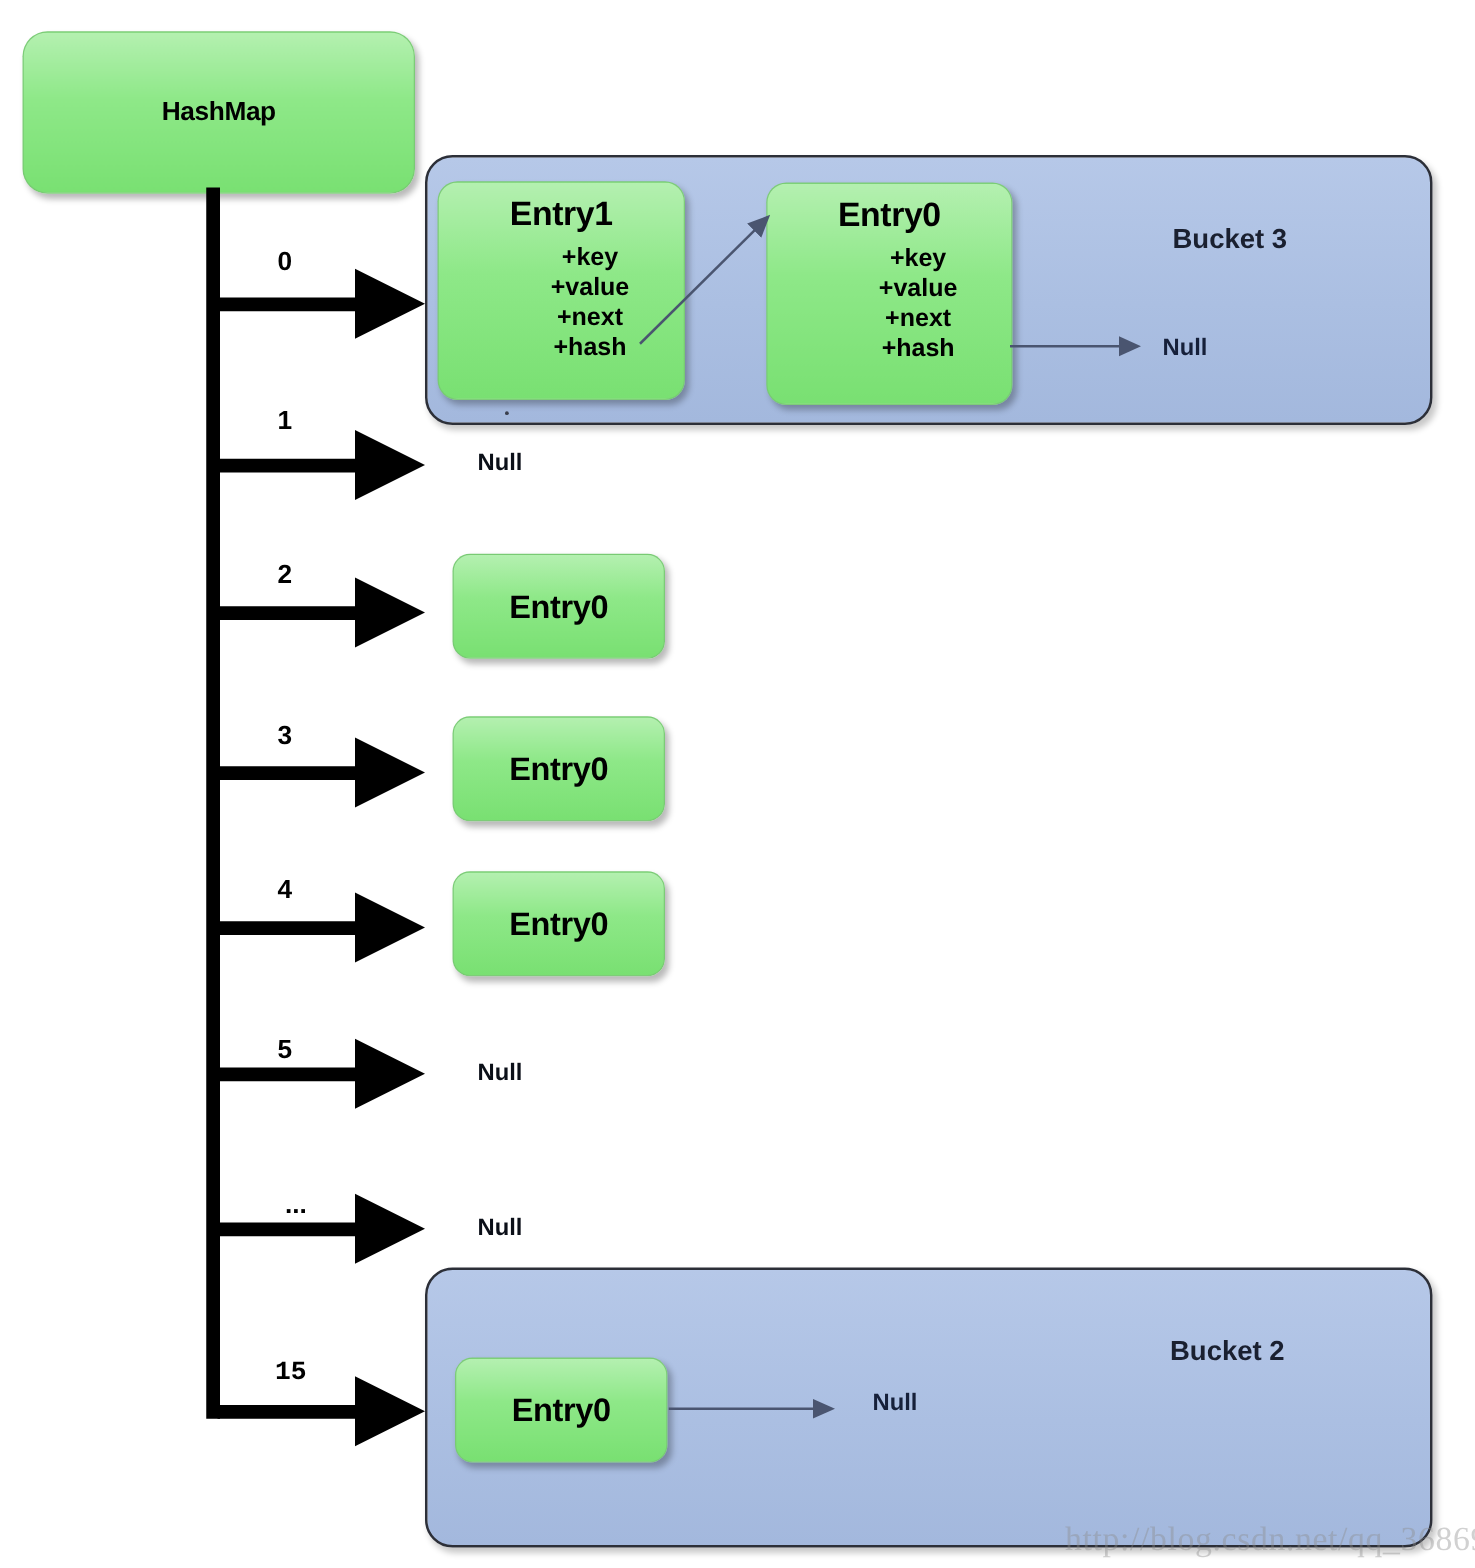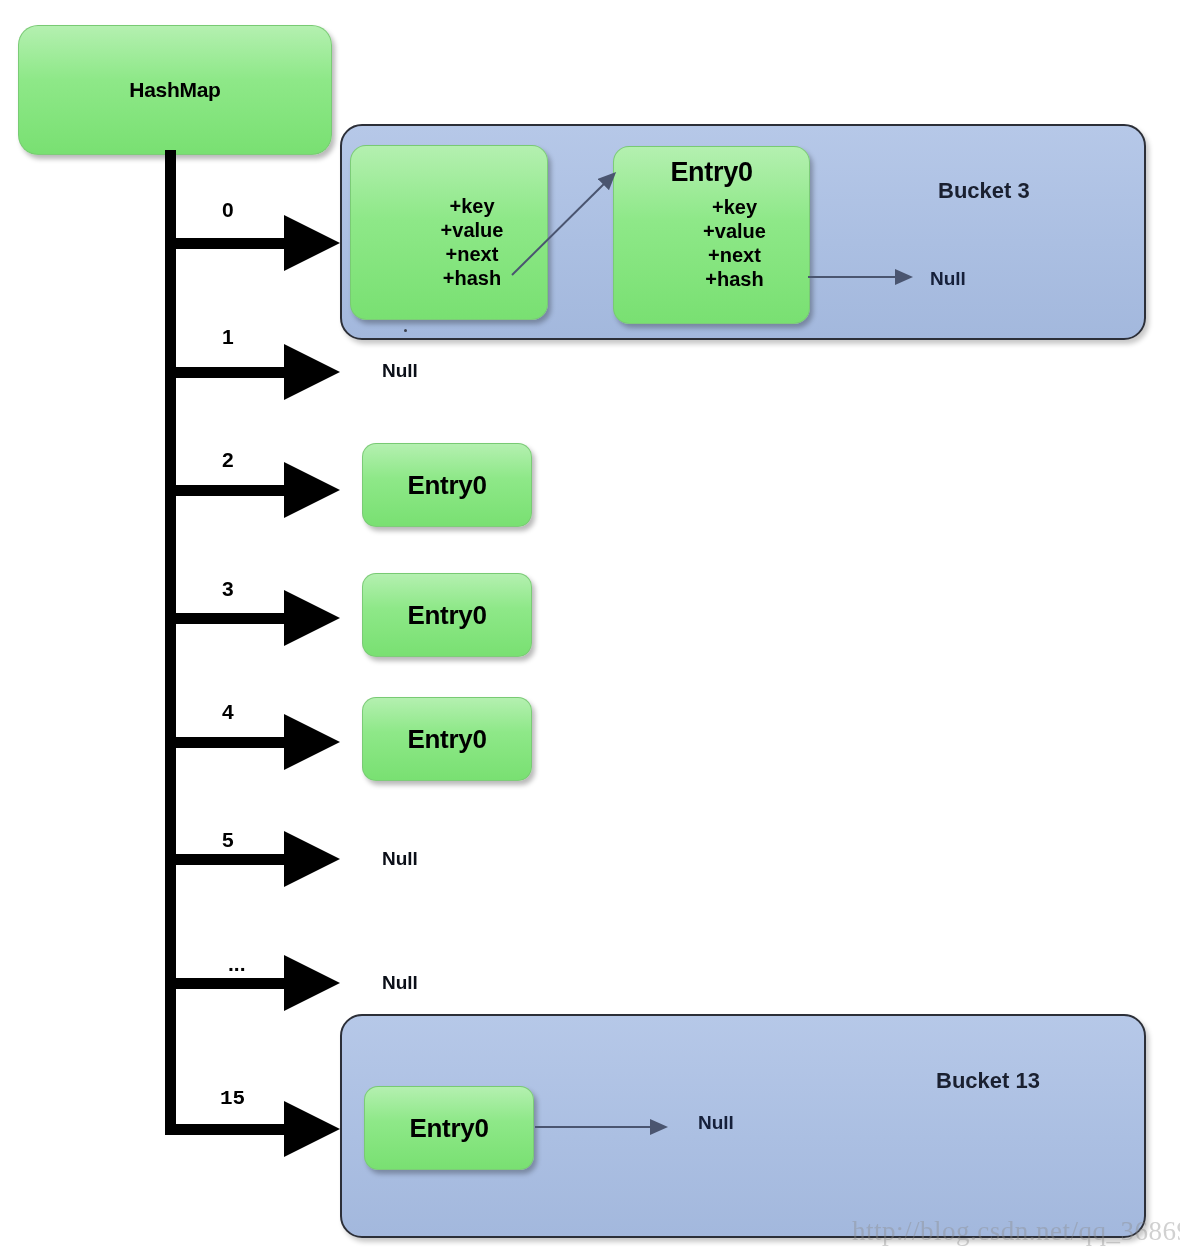--- a/index.html
+++ b/index.html
@@ -161,20 +161,21 @@
 </style>
 </head>
 <body>
 
 <div id="canvas">
 
   <div class="bucket-panel" id="bucket0-panel"></div>
   <div class="bucket-label" style="left:938px; top:178px;">Bucket 3</div>
 
   <div class="node" id="entry1-b0">
+    <div class="title">Entry1</div>
     <div class="fields">
       <div>+key</div>
       <div>+value</div>
       <div>+next</div>
       <div>+hash</div>
     </div>
   </div>
 
   <div class="node" id="entry0-b0">
     <div class="title">Entry0</div>
@@ -201,21 +202,21 @@
         <path d="M0,0 L9,4 L0,8 z" fill="#4a5570"></path>
       </marker>
     </defs>
     <line x1="2" y1="15" x2="104" y2="15" stroke="#4a5570" stroke-width="2" marker-end="url(#mk2)"></line>
   </svg>
   <div class="null-label" style="left:930px; top:268px;">Null</div>
 
   <div id="stray-dot"></div>
 
   <div class="bucket-panel" id="bucket15-panel"></div>
-  <div class="bucket-label" style="left:936px; top:1068px;">Bucket 13</div>
+  <div class="bucket-label" style="left:936px; top:1068px;">Bucket 2</div>
 
   <div class="node entry-simple" id="entry-b15">
     <div class="title">Entry0</div>
   </div>
 
   <svg class="thin-arrow-svg" style="left:533px; top:1112px;" width="150" height="30">
     <defs>
       <marker id="mk3" markerWidth="9" markerHeight="9" refX="7.5" refY="4" orient="auto">
         <path d="M0,0 L9,4 L0,8 z" fill="#4a5570"></path>
       </marker>

